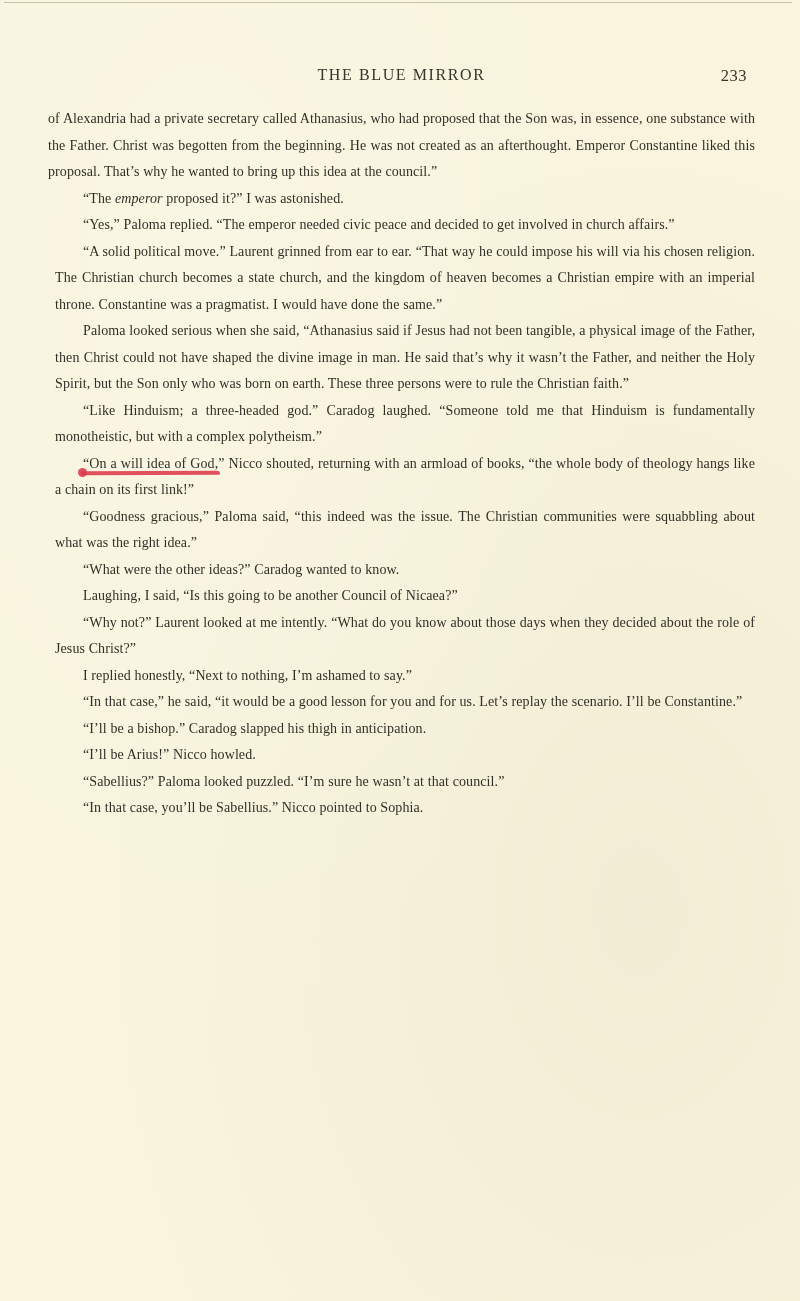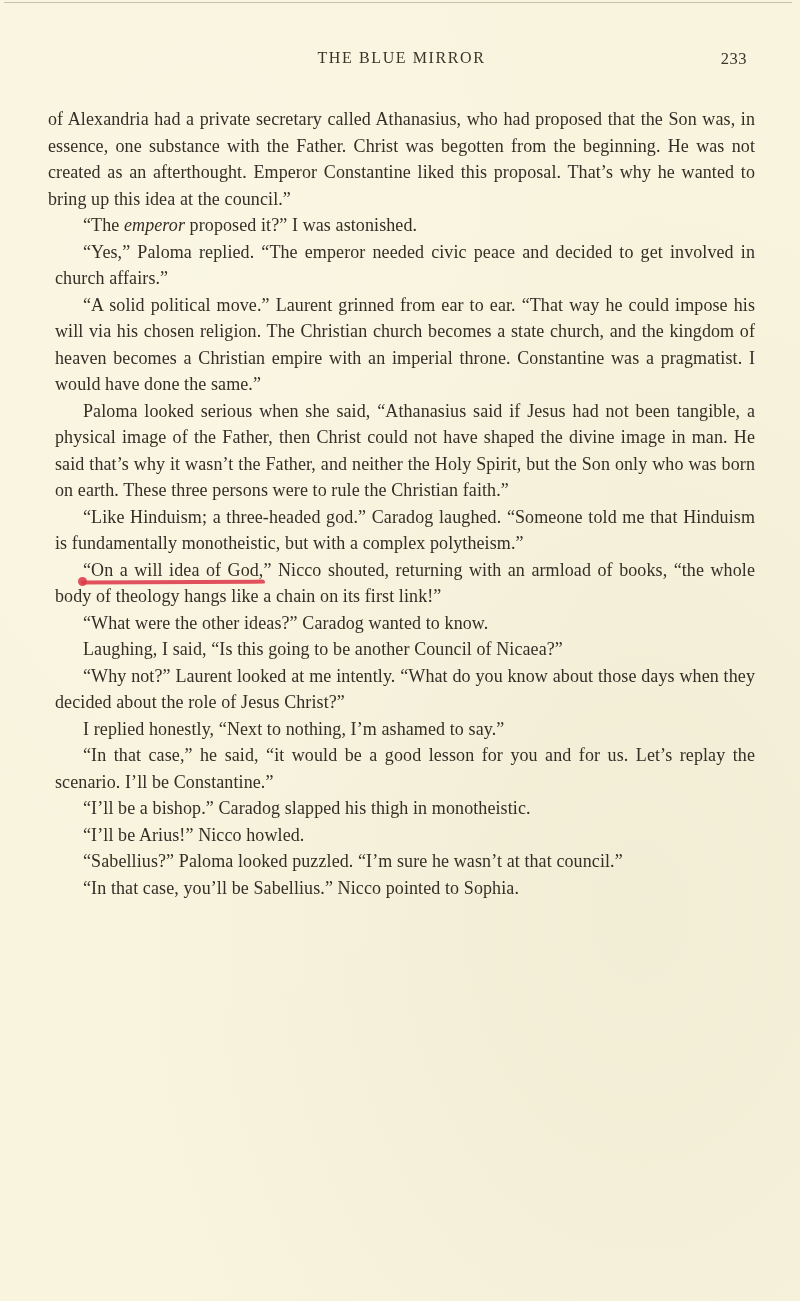--- a/index.html
+++ b/index.html
@@ -20,41 +20,41 @@
     background:
       radial-gradient(ellipse at 25% 20%, rgba(255,255,255,.18), transparent 55%),
       radial-gradient(ellipse at 80% 70%, rgba(120,110,70,.05), transparent 60%),
       var(--paper);
   }
   .scan-edge{
     position:absolute;top:2px;left:4px;right:8px;height:1px;
     background:rgba(150,145,118,.5);
   }
   .running-head{
-    position:absolute;top:49px;left:48px;width:707px;
+    position:absolute;top:66px;left:48px;width:707px;
     color:var(--ink);
     font-family:Liberation Serif, serif;
   }
   .head-title{
     display:block;text-align:center;
     font-size:16px;letter-spacing:1.6px;
     color:#3a352b;
   }
   .page-num{
     position:absolute;right:8px;top:0;
     font-size:16.5px;letter-spacing:.5px;
     color:#3a352b;
   }
   .text-block{
     position:absolute;top:106px;left:48px;width:707px;
     color:var(--ink);
   }
   .para{
     margin:0;
-    font-size:18px;
+    font-size:14px;
     line-height:26.5px;
     text-align:justify;
     letter-spacing:.1px;
   }
   .para.indent{ text-indent:28px;margin-left:7px; }
   .para em{ font-style:italic; }
   .red-underline{ position:relative; white-space:normal; }
   .red-underline::after{
     content:"";
     position:absolute;
@@ -87,23 +87,24 @@
   </div>
 
   <div class="text-block" id="text-block">
       <p class="para"><span>of Alexandria had a private secretary called Athanasius, who had proposed that the Son was, in essence, one substance with the Father. Christ was begotten from the beginning. He was not created as an afterthought. Emperor Constantine liked this proposal. That’s why he wanted to bring up this idea at the council.”</span></p>
       <p class="para indent"><span>“The </span><em>emperor</em><span> proposed it?” I was astonished.</span></p>
       <p class="para indent"><span>“Yes,” Paloma replied. “The emperor needed civic peace and decided to get involved in church affairs.”</span></p>
       <p class="para indent"><span>“A solid political move.” Laurent grinned from ear to ear. “That way he could impose his will via his chosen religion. The Christian church becomes a state church, and the kingdom of heaven becomes a Christian empire with an imperial throne. Constantine was a pragmatist. I would have done the same.”</span></p>
       <p class="para indent"><span>Paloma looked serious when she said, “Athanasius said if Jesus had not been tangible, a physical image of the Father, then Christ could not have shaped the divine image in man. He said that’s why it wasn’t the Father, and neither the Holy Spirit, but the Son only who was born on earth. These three persons were to rule the Christian faith.”</span></p>
       <p class="para indent"><span>“Like Hinduism; a three-headed god.” Caradog laughed. “Someone told me that Hinduism is fundamentally monotheistic, but with a complex polytheism.”</span></p>
       <p class="para indent"><span class="red-underline">“On a will idea of God,</span><span>” Nicco shouted, returning with an armload of books, “the whole body of theology hangs like a chain on its first link!”</span></p>
+      <p class="para indent"><span>“Goodness gracious,” Paloma said, “this indeed was the issue. The Christian communities were squabbling about what was the right idea.”</span></p>
       <p class="para indent"><span>“What were the other ideas?” Caradog wanted to know.</span></p>
       <p class="para indent"><span>Laughing, I said, “Is this going to be another Council of Nicaea?”</span></p>
       <p class="para indent"><span>“Why not?” Laurent looked at me intently. “What do you know about those days when they decided about the role of Jesus Christ?”</span></p>
       <p class="para indent"><span>I replied honestly, “Next to nothing, I’m ashamed to say.”</span></p>
       <p class="para indent"><span>“In that case,” he said, “it would be a good lesson for you and for us. Let’s replay the scenario. I’ll be Constantine.”</span></p>
-      <p class="para indent"><span>“I’ll be a bishop.” Caradog slapped his thigh in monotheistic.</span></p>
+      <p class="para indent"><span>“I’ll be a bishop.” Caradog slapped his thigh in anticipation.</span></p>
       <p class="para indent"><span>“I’ll be Arius!” Nicco howled.</span></p>
       <p class="para indent"><span>“Sabellius?” Paloma looked puzzled. “I’m sure he wasn’t at that council.”</span></p>
       <p class="para indent"><span>“In that case, you’ll be Sabellius.” Nicco pointed to Sophia.</span></p>
     </div>
 </div>
 
 </body></html>

